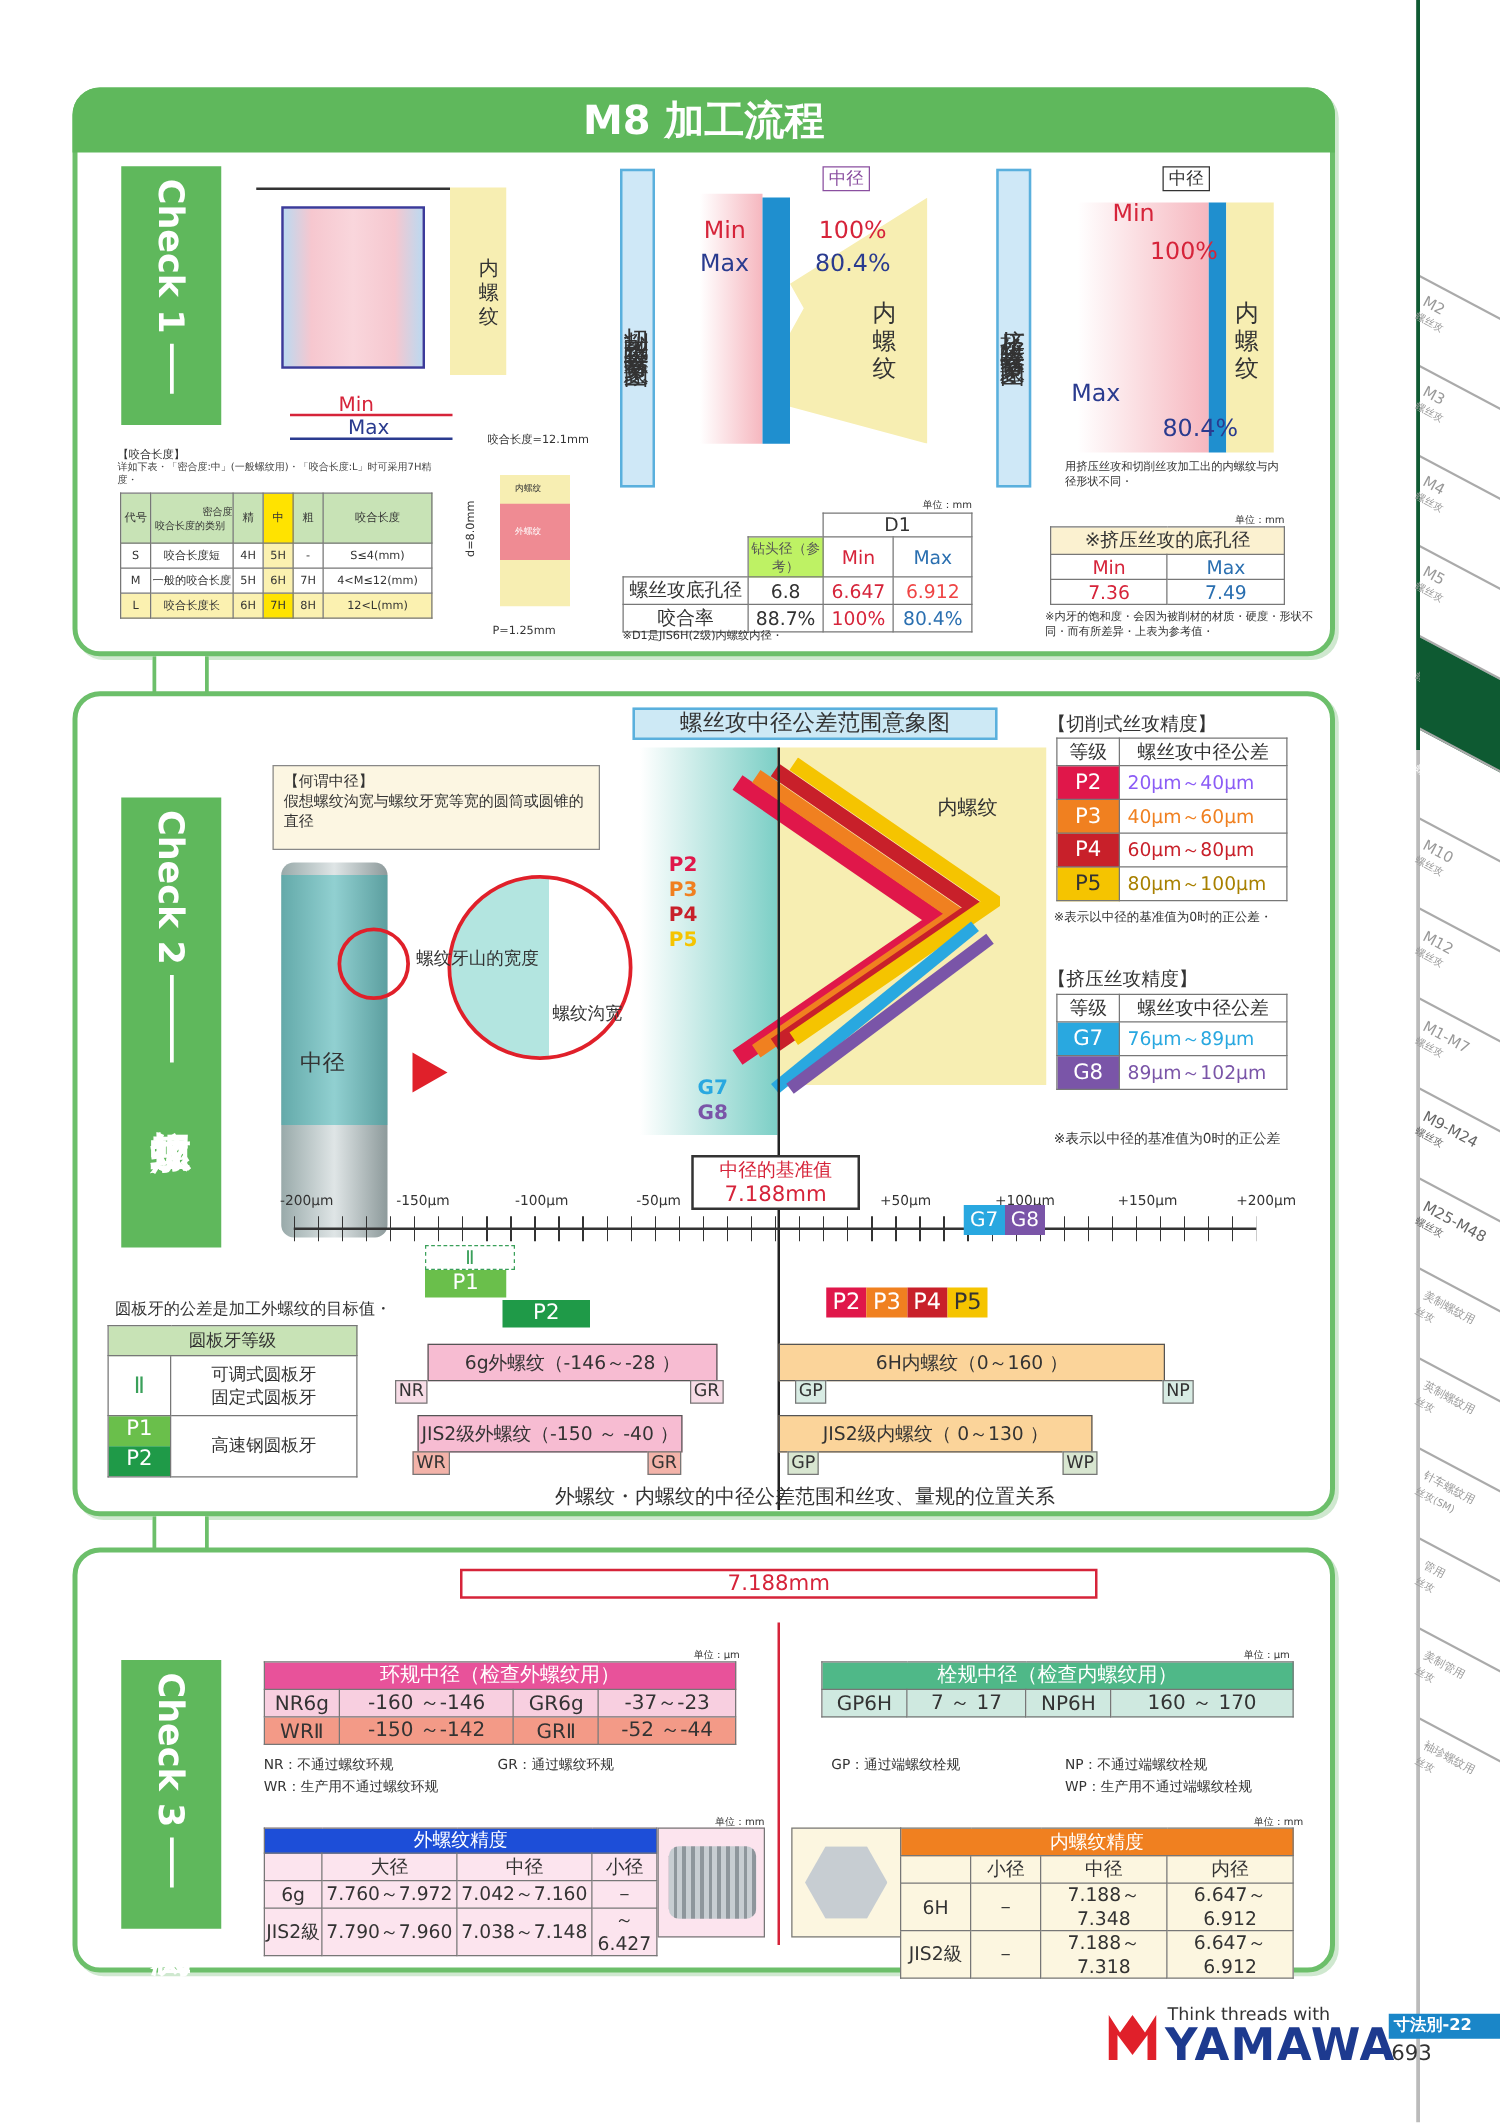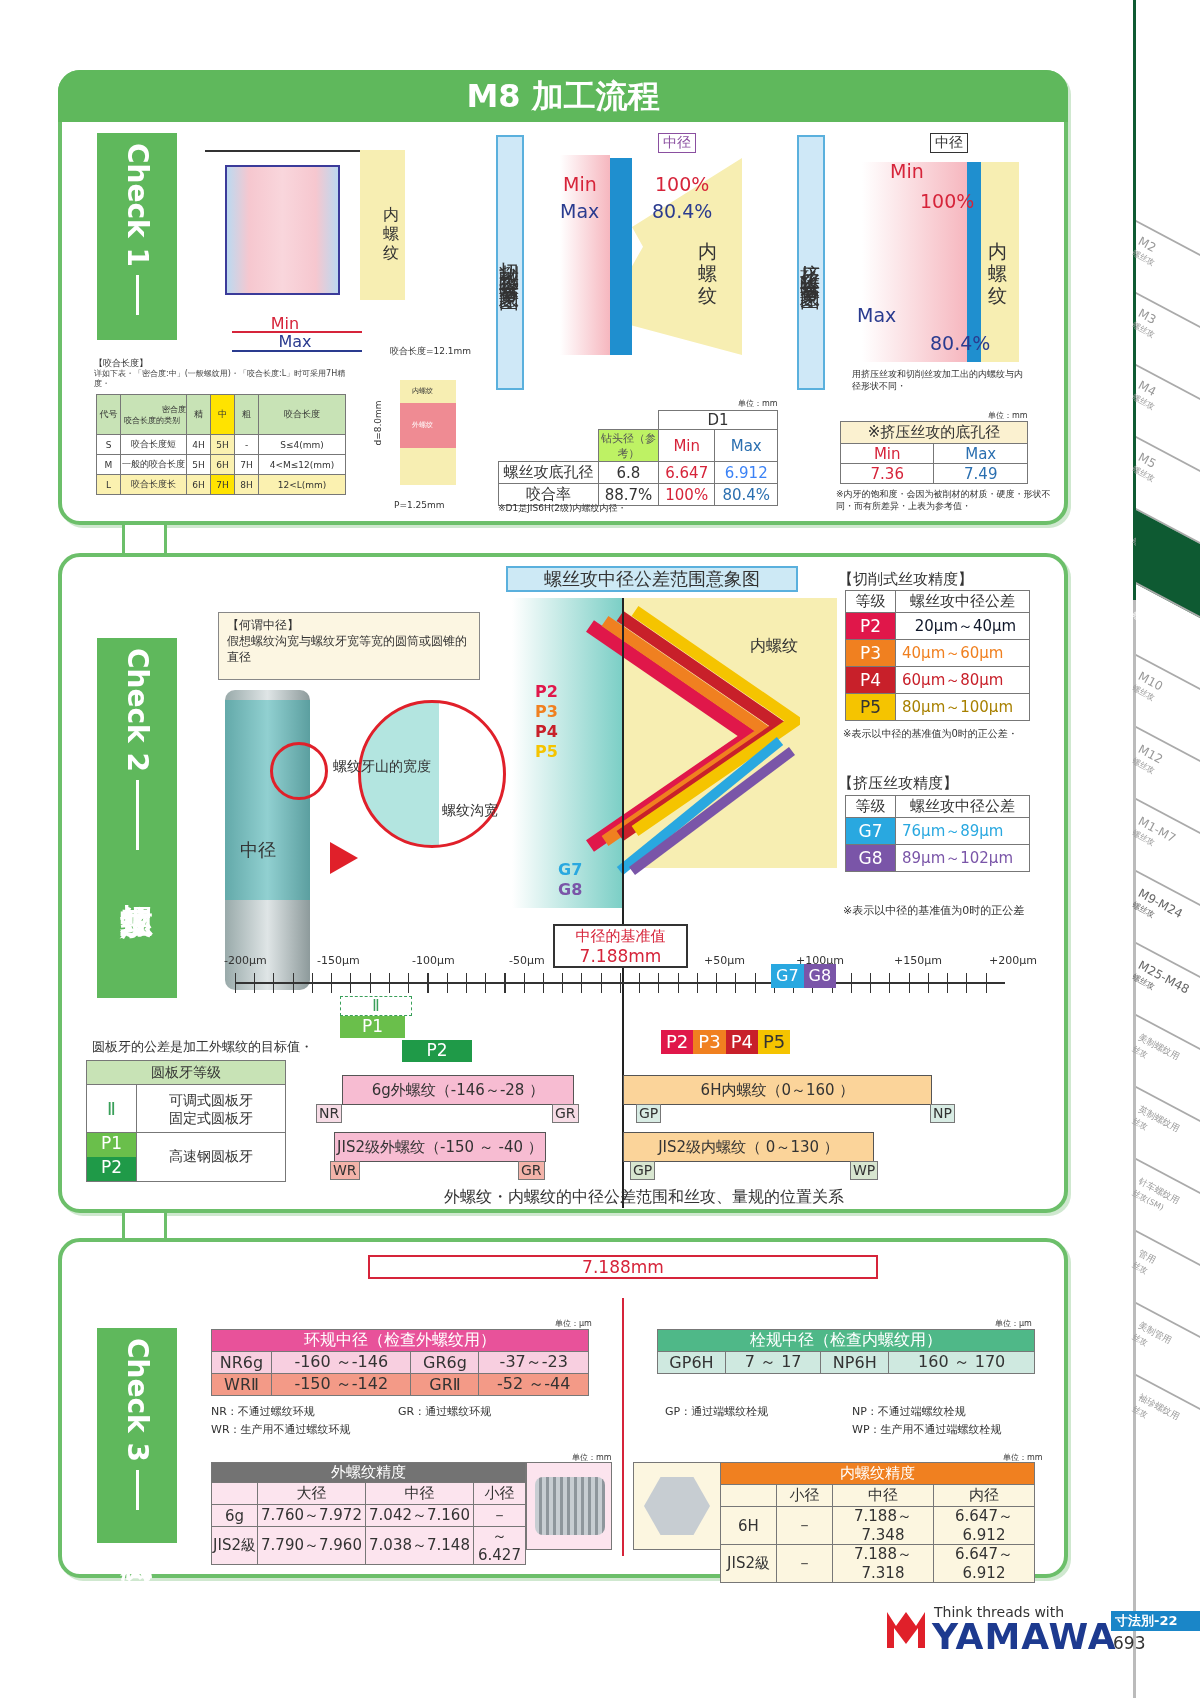--- a/index.html
+++ b/index.html
@@ -163,21 +163,21 @@
   <tr style="height:32px">
         <td style="border:none"></td>
         <td style="background:#bef264;font-size:11px;color:#555">钻头径（参考）</td>
         <td style="color:#d6243a">Min</td>
         <td style="color:#2a6fb0">Max</td>
       </tr>
   <tr style="height:22px">
         <td>螺丝攻底孔径</td>
         <td>6.8</td>
         <td style="color:#d6243a">6.647</td>
-        <td style="color:#3b82f6">6.912</td>
+        <td style="color:#ef4444">6.912</td>
       </tr>
   <tr style="height:22px">
         <td>咬合率</td>
         <td>88.7%</td>
         <td style="color:#d6243a">100%</td>
         <td style="color:#2a6fb0">80.4%</td>
       </tr>
 </tbody>
   </table>
 <div class="abs" style="left:498px;top:502px;font-size:9px">※D1是JIS6H(2级)内螺纹内径・</div>
@@ -254,21 +254,21 @@
 
 <div class="abs" style="left:838px;top:570px;font-size:15px">【切削式丝攻精度】</div>
 <table class="abs" style="left:845px;top:590px;width:185px;font-size:15px">
   <tbody>
       <tr style="height:22px">
         <td style="width:50px">等级</td>
         <td>螺丝攻中径公差</td>
       </tr>
   <tr style="height:27px">
         <td style="background:#e0174a;color:#fff;font-size:17px">P2</td>
-        <td style="color:#0f172a;text-align:center;padding-left:6px">20μm～40μm</td>
+        <td style="color:#8b5cf6;text-align:left;padding-left:6px">20μm～40μm</td>
       </tr>
   <tr style="height:27px">
         <td style="background:#f08020;color:#fff;font-size:17px">P3</td>
         <td style="color:#f08020;text-align:left;padding-left:6px">40μm～60μm</td>
       </tr>
   <tr style="height:27px">
         <td style="background:#c8202a;color:#fff;font-size:17px">P4</td>
         <td style="color:#c8202a;text-align:left;padding-left:6px">60μm～80μm</td>
       </tr>
   <tr style="height:27px">
@@ -413,21 +413,21 @@
       </tr>
 </tbody>
   </table>
 <div class="abs" style="left:665px;top:1404px;font-size:11px">GP：通过端螺纹栓规</div>
 <div class="abs" style="left:852px;top:1404px;font-size:11px">NP：不通过端螺纹栓规</div>
 <div class="abs" style="left:852px;top:1422px;font-size:11px">WP：生产用不通过端螺纹栓规</div>
 
 <div class="abs" style="left:572px;top:1452px;font-size:8px">单位：mm</div>
 <table class="abs" style="left:211px;top:1462px;width:315px;font-size:15px;background:#fce4ee">
   <tbody>
-      <tr style="height:14px;background:#737373;color:#fff">
+      <tr style="height:14px;background:#1d4ed8;color:#fff">
         <td colspan="4">外螺纹精度</td>
       </tr>
   <tr style="height:22px">
         <td style="width:46px"></td>
         <td>大径</td>
         <td>中径</td>
         <td style="width:52px">小径</td>
       </tr>
   <tr style="height:22px">
         <td>6g</td>

